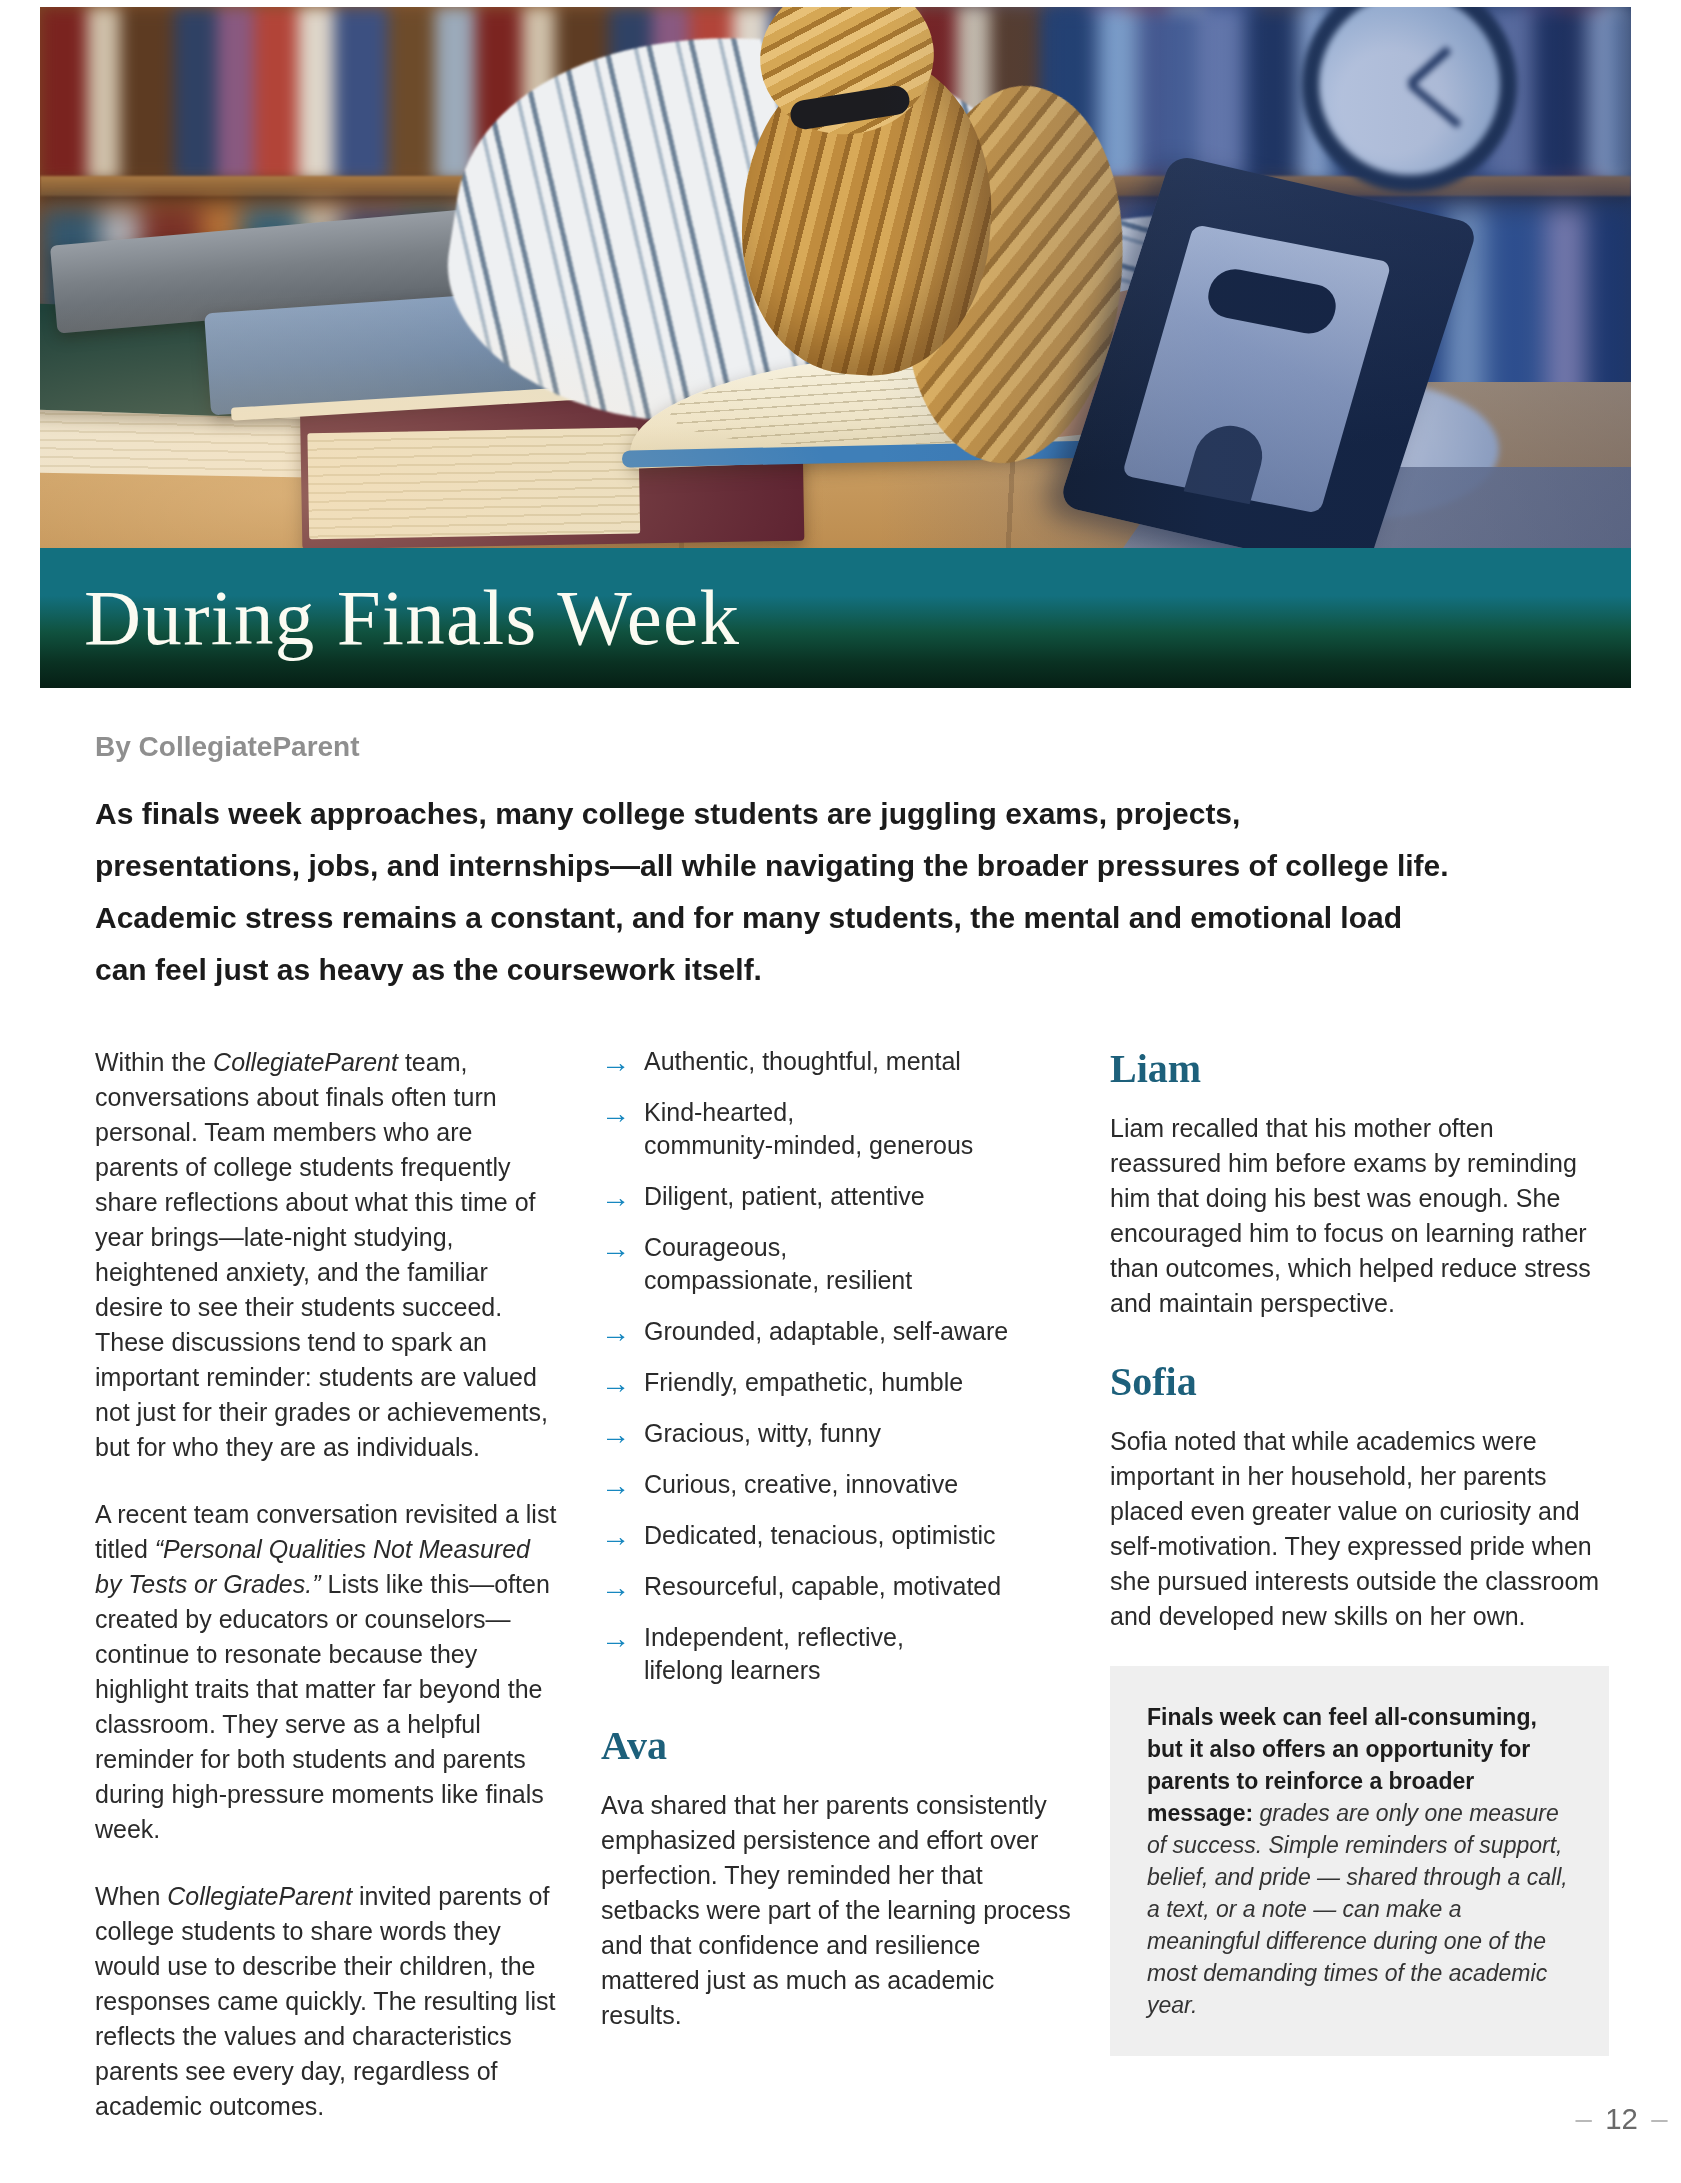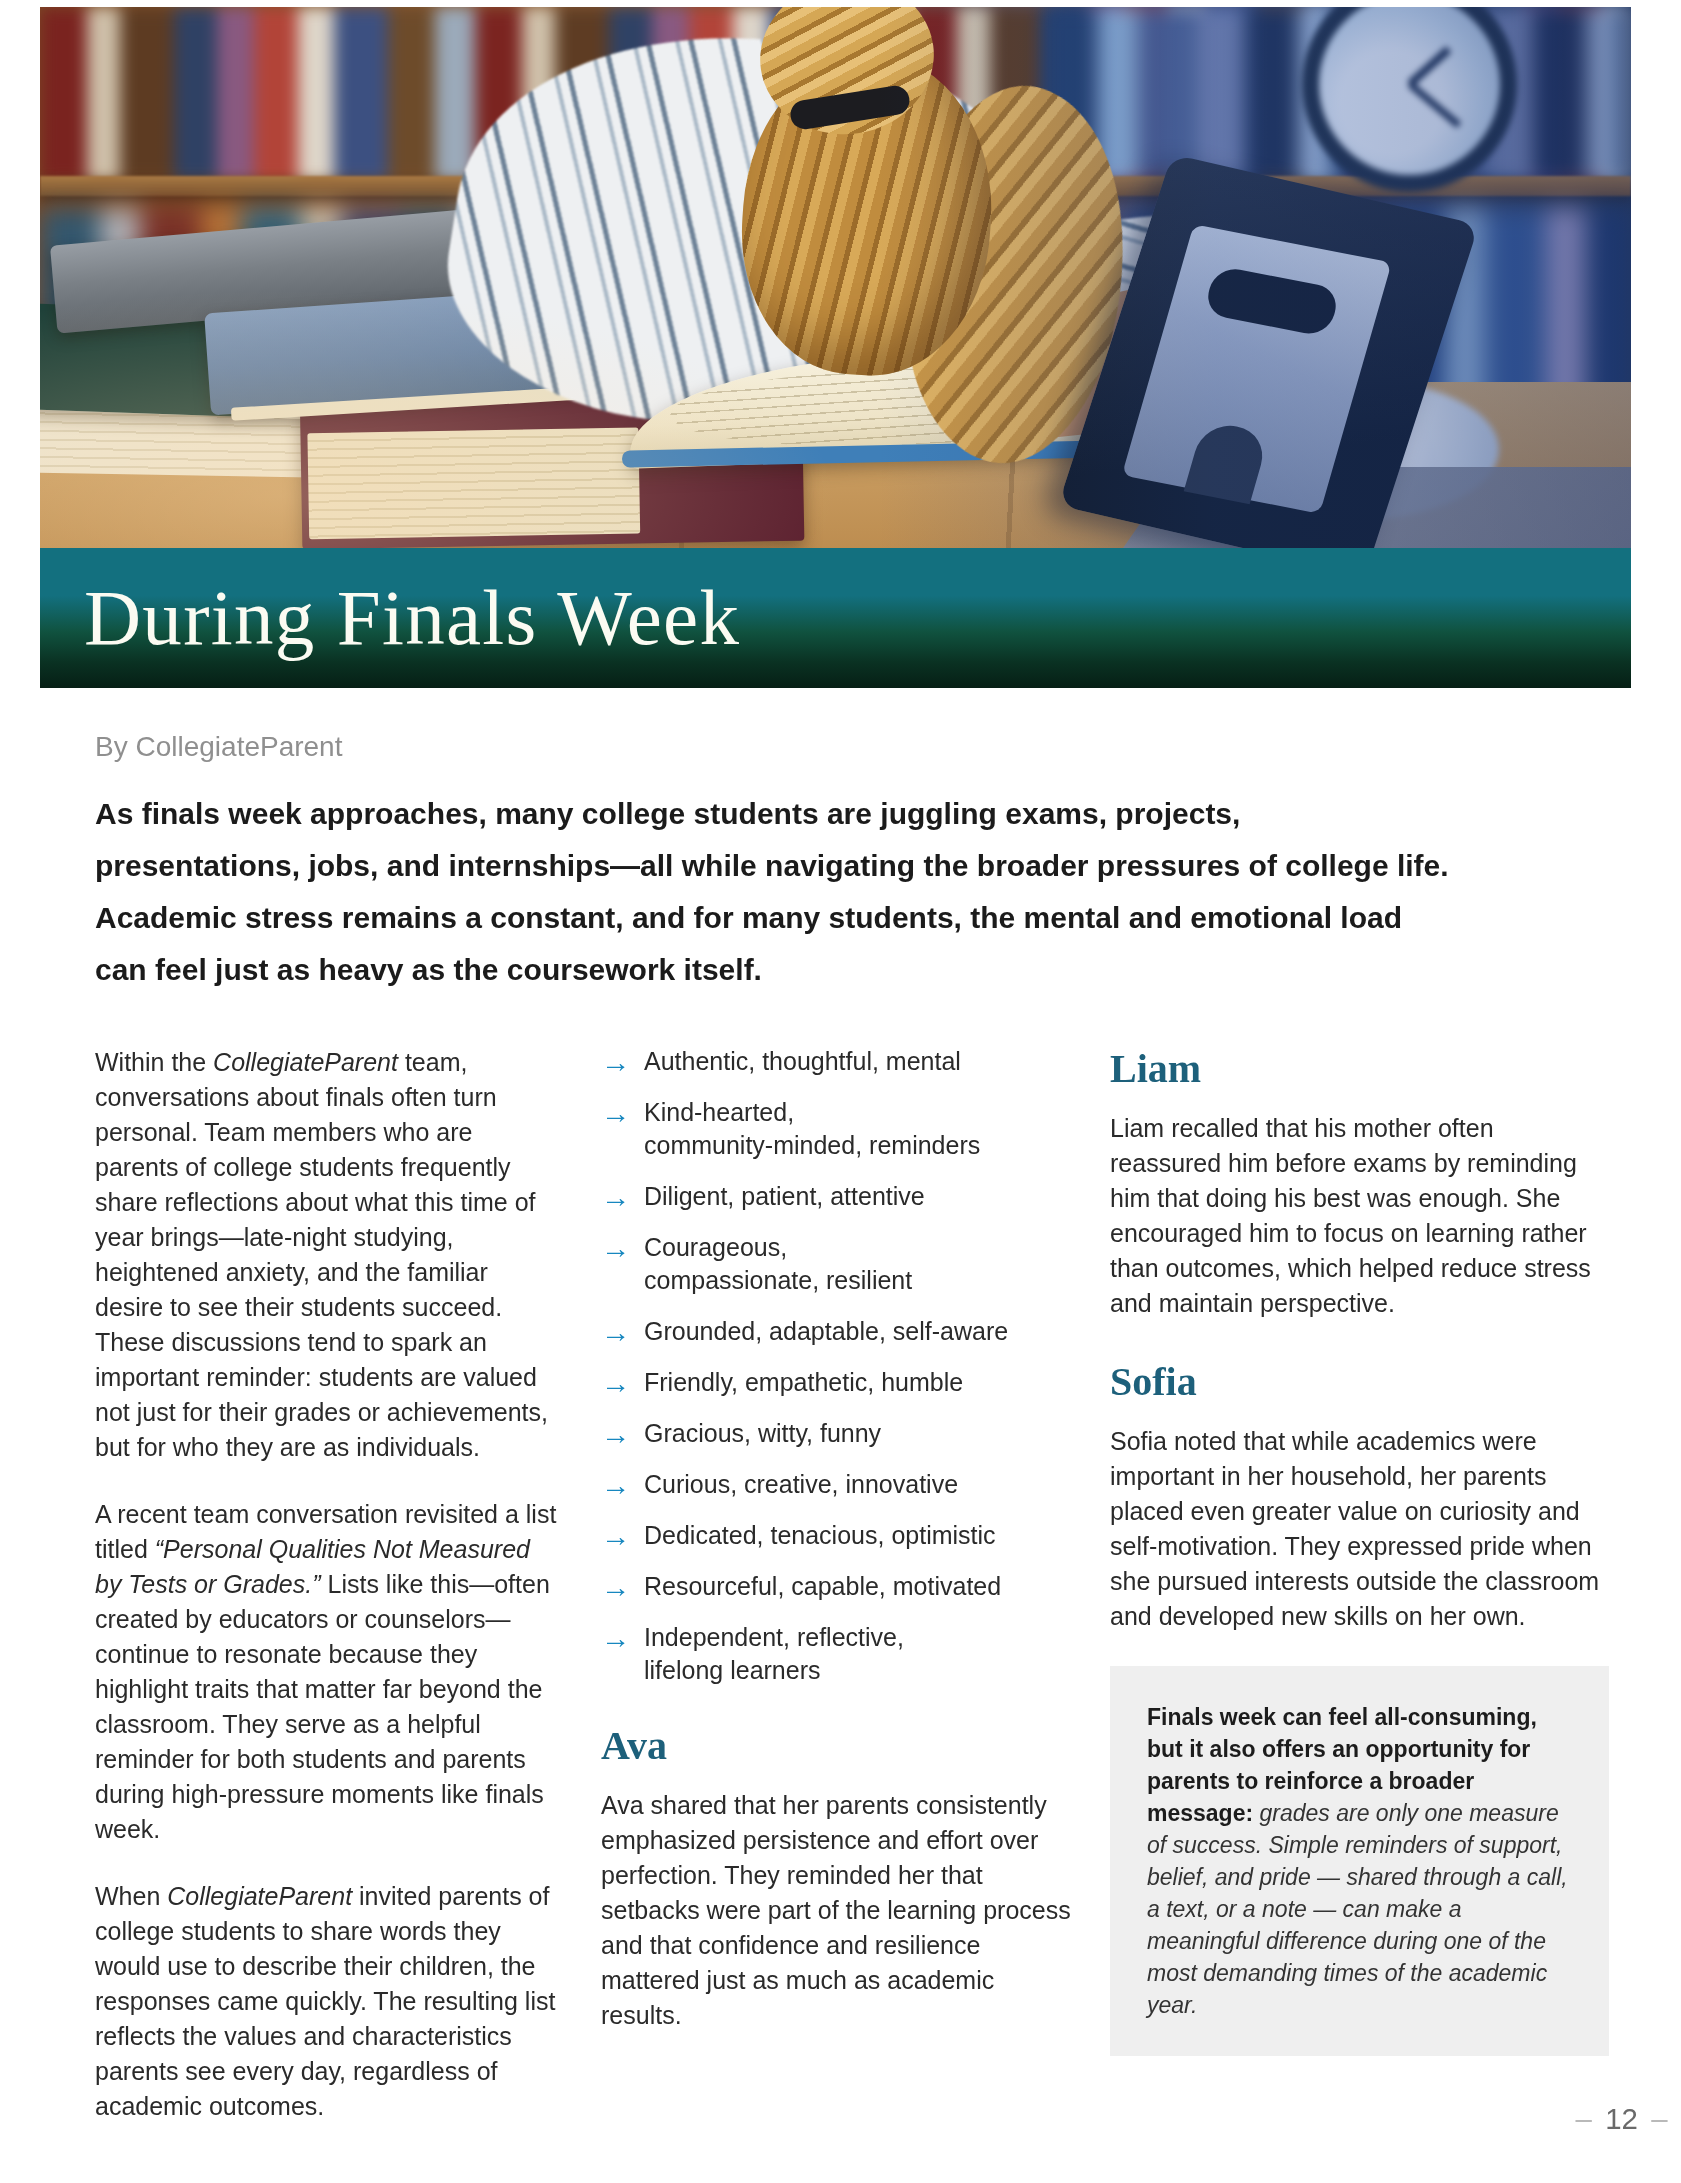--- a/index.html
+++ b/index.html
@@ -86,21 +86,21 @@
 
   .kicker{left:28px;bottom:12px;font-family:"Liberation Serif",serif;font-style:italic;font-weight:700;
     font-size:54px;color:#0c0c0c;letter-spacing:0.7px;}
 
   
   #band{position:absolute;left:40px;top:548px;width:1591px;height:140px;display:flex;align-items:center;
     background:linear-gradient(180deg,#13707f 0%,#13707f 34%,#10523f 60%,#0a3122 82%,#061f15 100%);}
   #band .title{font-family:"Liberation Serif",serif;font-weight:500;font-size:79px;color:#fbfbf2;padding-left:44px;letter-spacing:1.3px;}
 
   
-  .byline{position:absolute;left:95px;top:731px;font-size:28px;color:#8f8f8f;}
+  .byline{position:absolute;left:95px;top:731px;font-size:28px;color:#8f8f8f;font-weight:bold;}
   .intro{position:absolute;left:95px;top:788px;width:1519px;font-size:30px;line-height:52px;font-weight:700;color:#1b1b1b;white-space:pre-line;}
 
   
   .col{position:absolute;top:1045px;}
   #col-left{left:95px;width:463px;}
   #col-mid{left:601px;width:472px;}
   #col-right{left:1110px;width:499px;}
   .body-p{font-size:25px;line-height:35px;color:#2a2a2a;margin:0 0 32px 0;}
   .it{font-style:italic;}
   .bd{font-weight:700;color:#1c1c1c;}
@@ -178,21 +178,21 @@
 
   <div class="col" id="col-mid">
     <div>
         <div class="li-row">
           <span class="arrow">→</span>
           <span class="li-text">Authentic, thoughtful, mental</span>
         </div>
         <div class="li-row">
           <span class="arrow">→</span>
           <span class="li-text">Kind-hearted,
-community-minded, reminders</span>
+community-minded, generous</span>
         </div>
         <div class="li-row">
           <span class="arrow">→</span>
           <span class="li-text">Diligent, patient, attentive</span>
         </div>
         <div class="li-row">
           <span class="arrow">→</span>
           <span class="li-text">Courageous,
 compassionate, resilient</span>
         </div>

